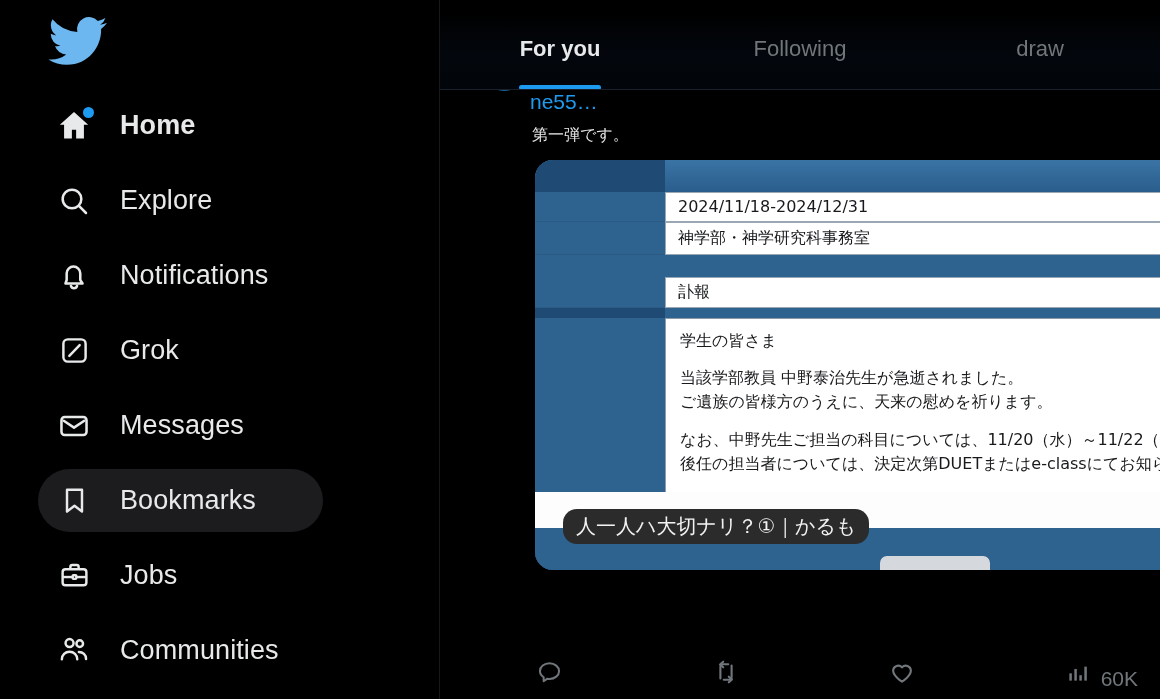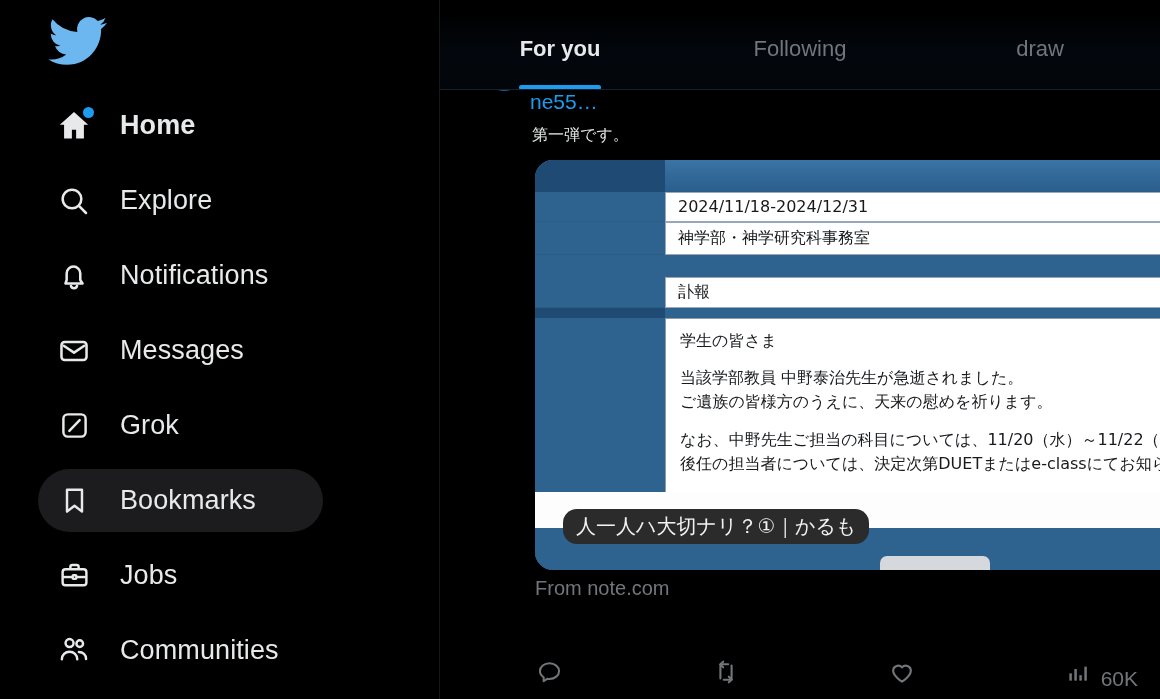--- a/index.html
+++ b/index.html
@@ -339,37 +339,37 @@
             <path d="M5.6 17.6h12.8l-1.7-2.6V10a5.1 5.1 0 0 0-10.2 0v5z"></path>
             <path d="M9.7 19.4a2.4 2.4 0 0 0 4.6 0" stroke-linecap="round"></path>
           </svg>
         </span>
         <span class="nav-label">Notifications</span>
       </div>
 
       <div class="nav-item">
         <span class="pill"></span>
         <span class="nav-icon">
+          <svg width="31" height="31" viewBox="0 0 24 24" aria-hidden="true" fill="none" stroke="#e7e9ea" stroke-width="1.9" stroke-linejoin="round">
+            <rect x="3.4" y="3.4" width="17.2" height="17.2" rx="3.4"></rect>
+            <line x1="8" y1="16.2" x2="16" y2="7.8" stroke-linecap="round"></line>
+          </svg>
+        </span>
+        <span class="nav-label">Grok</span>
+      </div>
+
+      <div class="nav-item">
+        <span class="pill"></span>
+        <span class="nav-icon">
           <svg width="32" height="32" viewBox="0 0 24 24" aria-hidden="true" fill="none" stroke="#e7e9ea" stroke-width="1.9" stroke-linejoin="round">
             <rect x="2.6" y="5.2" width="18.8" height="13.6" rx="2.4"></rect>
             <path d="M4.3 8.1 12 13.2l7.7-5.1" stroke-linecap="round"></path>
           </svg>
         </span>
         <span class="nav-label">Messages</span>
-      </div>
-
-      <div class="nav-item">
-        <span class="pill"></span>
-        <span class="nav-icon">
-          <svg width="31" height="31" viewBox="0 0 24 24" aria-hidden="true" fill="none" stroke="#e7e9ea" stroke-width="1.9" stroke-linejoin="round">
-            <rect x="3.4" y="3.4" width="17.2" height="17.2" rx="3.4"></rect>
-            <line x1="8" y1="16.2" x2="16" y2="7.8" stroke-linecap="round"></line>
-          </svg>
-        </span>
-        <span class="nav-label">Grok</span>
       </div>
 
       <div class="nav-item active">
         <span class="pill"></span>
         <span class="nav-icon">
           <svg width="31" height="31" viewBox="0 0 24 24" aria-hidden="true" fill="none" stroke="#e7e9ea" stroke-width="1.9" stroke-linejoin="round">
             <path d="M6.2 3.6h11.6v17l-5.8-4.6-5.8 4.6z"></path>
           </svg>
         </span>
         <span class="nav-label">Bookmarks</span>
@@ -477,21 +477,20 @@
           </div>
 
           <div class="doc-bottom-bar"></div>
           <div class="doc-white-strip"></div>
           <div class="doc-footer-nub"></div>
 
           <div class="caption-chip">人一人ハ大切ナリ？①｜かるも</div>
         </div>
       </div>
 
-      <div class="source-line">From note.com</div>
 
     </div>
 
     <div class="actions">
 
       <div class="act reply">
         <span>
           <svg width="27" height="27" viewBox="0 0 24 24" fill="none" stroke="#71767b" stroke-width="1.8" stroke-linejoin="round" aria-hidden="true">
             <path d="M12 3.8c-4.7 0-8.5 3.1-8.5 6.9 0 2.2 1.3 4.2 3.3 5.5v3.6l3.4-2.3c.6.1 1.2.2 1.8.2 4.7 0 8.5-3.1 8.5-6.9S16.7 3.8 12 3.8z"></path>
           </svg>

